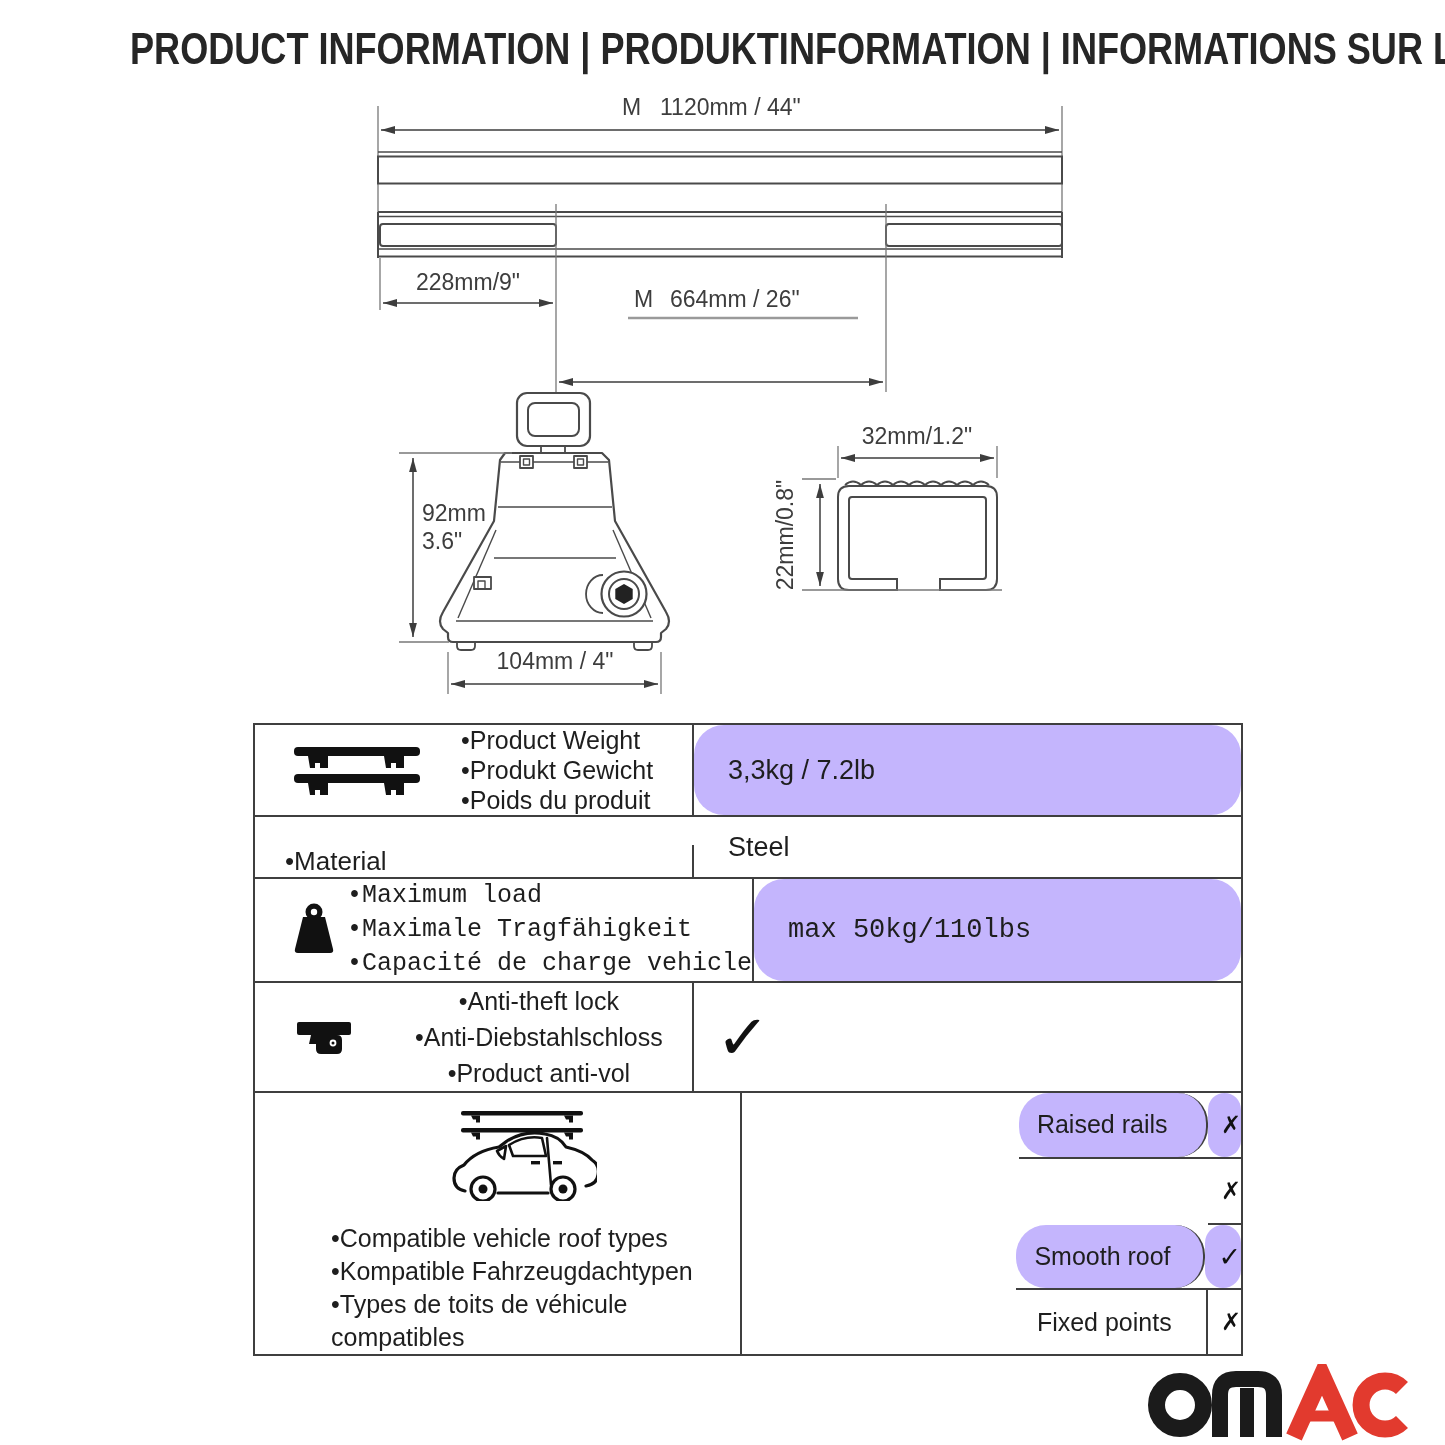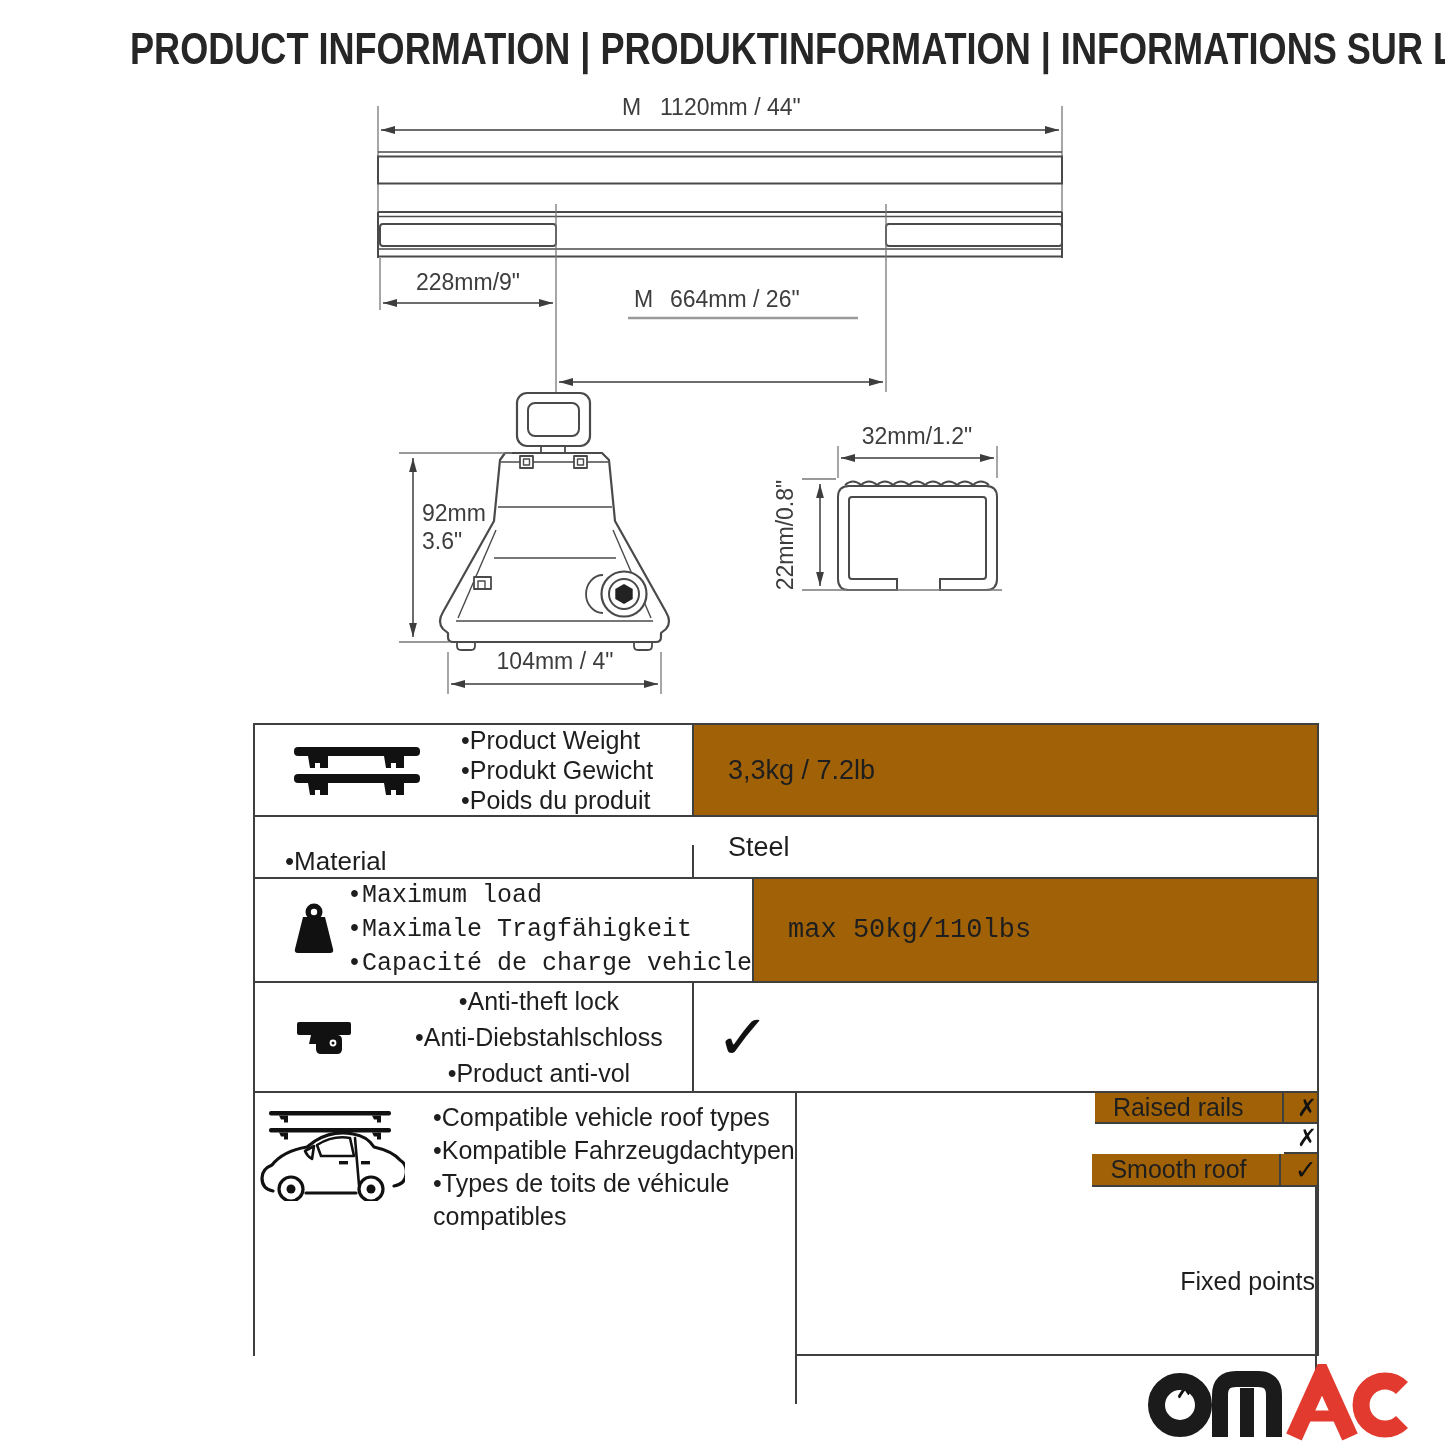--- a/index.html
+++ b/index.html
@@ -6,48 +6,48 @@
   .page{position:relative;width:1445px;height:1445px;background:#fff;overflow:hidden;
         font-family:"Liberation Sans",sans-serif;color:#1e1e1e;}
   
   .title{position:absolute;top:24px;left:0;width:1445px;text-align:center;
          font-size:44px;font-weight:bold;color:#262626;white-space:nowrap;
          transform:scaleX(0.82);transform-origin:center;letter-spacing:0px;}
   
   .diagram{position:absolute;left:0;top:0;width:1445px;height:1445px;}
   .diagram text{font-family:"Liberation Sans",sans-serif;font-size:23px;fill:#3d3d3d;}
   
-  .tbl{position:absolute;left:253px;top:723px;width:1066px;height:633px;
+  .tbl{position:absolute;left:253px;top:723px;width:990px;height:633px;
        border:2px solid #3f3f3f;box-sizing:border-box;display:flex;flex-direction:column;
        font-size:25px;}
   .trow{display:flex;box-sizing:border-box;border-bottom:2px solid #3f3f3f;}
   .trow:last-child{border-bottom:none;}
   .lcell{flex:0 0 439px;box-sizing:border-box;border-right:2px solid #3f3f3f;
          display:flex;align-items:center;background:#fff;}
   .vcell{flex:1;display:flex;align-items:center;font-size:27px;}
-  .gray{background:#a16207;}
+  .gray{background:#c4b5fd;border-radius:30px;}
   .lines div{white-space:nowrap;}
   .r1{flex:0 0 92px;}  .r1 .lines{line-height:30px;}
   .r2{flex:0 0 62px;}  .r2 .lcell{padding-left:30px;font-size:26px;margin-top:28px;}
   .r3{flex:0 0 91px;font-family:Liberation Mono, monospace;}  .r3 .lines{line-height:34px;}
   .r4{flex:0 0 110px;text-align:center;} .r4 .lines{line-height:36px;}
   .r5{flex:1;}
   .r1 .lcell{padding-left:36px;}
   .r3 .lcell{padding-left:33px;}
   .r4 .lcell{padding-left:40px;}
   .icon-gap1{margin-right:38px;} .icon-gap3{margin-right:7px;} .icon-gap4{margin-right:62px;}
   .vcell .val{padding-left:34px;}
   .bigcheck{padding-left:22px;font-family:"DejaVu Sans",sans-serif;font-size:64px;
             font-weight:bold;color:#111;transform:rotate(2deg);}
-  .r5 .lcell{flex-direction:row;align-items:stretch;justify-content:space-between;}
+  .r5 .lcell{flex-direction:column;align-items:stretch;justify-content:space-between;margin-left:48px;}
   .caricon{margin:16px auto 4px auto;}
   .r5 .lines{margin-left:28px;margin-top:8px;line-height:33px;}
   .subcol{flex:1;display:flex;flex-direction:column;align-items:flex-end;}
   .srow{flex:1;display:flex;box-sizing:border-box;border-bottom:2px solid #3f3f3f;}
-  .srow:last-child{border-bottom:none;flex-direction:column;}
+  .srow:last-child{border-bottom:none;}
   .slabel{flex:0 0 189px;box-sizing:border-box;border-right:2px solid #3f3f3f;
           display:flex;align-items:center;padding-left:18px;font-size:25px;}
   .smark{flex:1;display:flex;align-items:center;padding-left:13px;
          font-family:"DejaVu Sans",sans-serif;font-size:25px;color:#111;}
   .smark.x{font-weight:bold;font-size:24px;}
   .smark.ok{font-weight:normal;font-size:27px;}
   
   .logo{position:absolute;left:1148px;top:1364px;}
 </style>
 </head>

